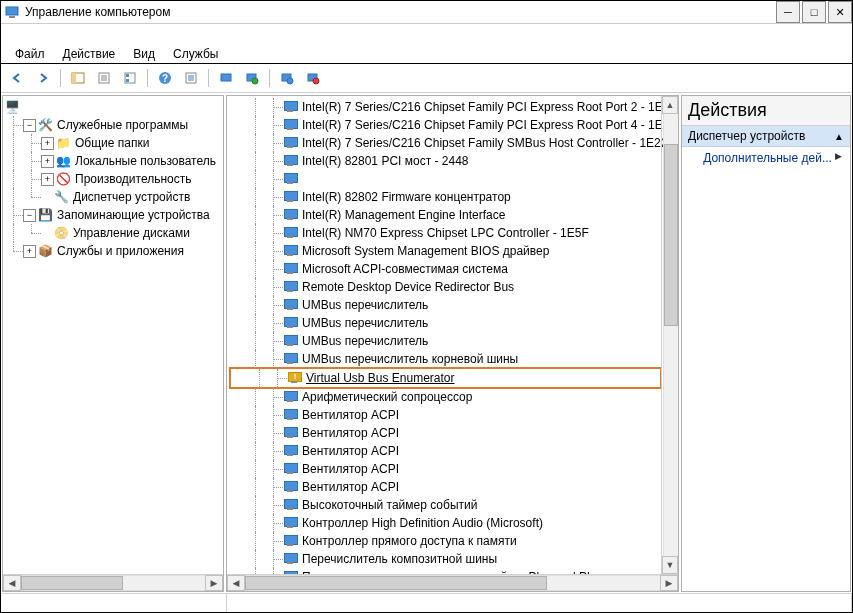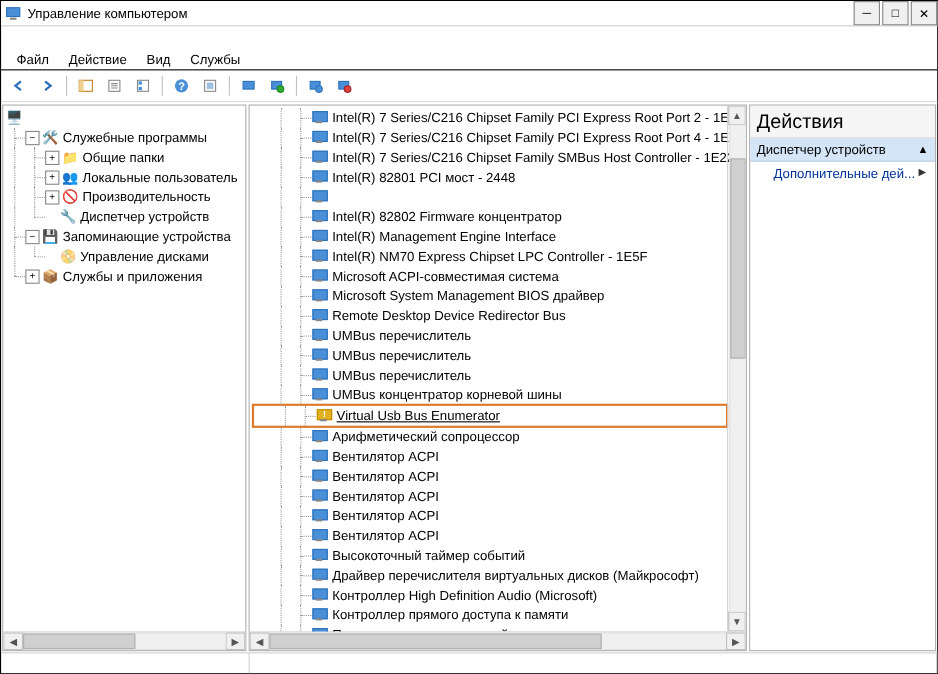--- a/index.html
+++ b/index.html
@@ -539,34 +539,34 @@
               <span class="dotted vert"></span>
               <span class="dotted"></span>
               <span class="dev-icon"></span>
               <span class="tree-label">Intel(R) NM70 Express Chipset LPC Controller - 1E5F</span>
             </div>
             <div class="tree-item">
               <span class="indent"></span>
               <span class="dotted vert"></span>
               <span class="dotted"></span>
               <span class="dev-icon"></span>
+              <span class="tree-label">Microsoft System Management BIOS драйвер</span>
+            </div>
+            <div class="tree-item">
+              <span class="indent"></span>
+              <span class="dotted vert"></span>
+              <span class="dotted"></span>
+              <span class="dev-icon"></span>
               <span class="tree-label">Microsoft ACPI-совместимая система</span>
             </div>
             <div class="tree-item">
               <span class="indent"></span>
               <span class="dotted vert"></span>
               <span class="dotted"></span>
               <span class="dev-icon"></span>
-              <span class="tree-label">Microsoft System Management BIOS драйвер</span>
-            </div>
-            <div class="tree-item">
-              <span class="indent"></span>
-              <span class="dotted vert"></span>
-              <span class="dotted"></span>
-              <span class="dev-icon"></span>
               <span class="tree-label">Remote Desktop Device Redirector Bus</span>
             </div>
             <div class="tree-item">
               <span class="indent"></span>
               <span class="dotted vert"></span>
               <span class="dotted"></span>
               <span class="dev-icon"></span>
               <span class="tree-label">UMBus перечислитель</span>
             </div>
             <div class="tree-item">
@@ -581,21 +581,21 @@
               <span class="dotted vert"></span>
               <span class="dotted"></span>
               <span class="dev-icon"></span>
               <span class="tree-label">UMBus перечислитель</span>
             </div>
             <div class="tree-item">
               <span class="indent"></span>
               <span class="dotted vert"></span>
               <span class="dotted"></span>
               <span class="dev-icon"></span>
-              <span class="tree-label">UMBus концентратор корневой шины</span>
+              <span class="tree-label">UMBus перечислитель корневой шины</span>
             </div>
             <div class="highlight-box">
               <div class="tree-item">
                 <span class="indent"></span>
                 <span class="dotted vert"></span>
                 <span class="dotted"></span>
                 <span class="dev-icon warn"></span>
                 <span class="tree-label">Virtual Usb Bus Enumerator</span>
               </div>
             </div>
@@ -646,27 +646,20 @@
               <span class="dotted vert"></span>
               <span class="dotted"></span>
               <span class="dev-icon"></span>
               <span class="tree-label">Высокоточный таймер событий</span>
             </div>
             <div class="tree-item">
               <span class="indent"></span>
               <span class="dotted vert"></span>
               <span class="dotted"></span>
               <span class="dev-icon"></span>
-              <span class="tree-label">Драйвер перечислителя виртуальных дисков (Майкрософт)</span>
-            </div>
-            <div class="tree-item">
-              <span class="indent"></span>
-              <span class="dotted vert"></span>
-              <span class="dotted"></span>
-              <span class="dev-icon"></span>
               <span class="tree-label">Контроллер High Definition Audio (Microsoft)</span>
             </div>
             <div class="tree-item">
               <span class="indent"></span>
               <span class="dotted vert"></span>
               <span class="dotted"></span>
               <span class="dev-icon"></span>
               <span class="tree-label">Контроллер прямого доступа к памяти</span>
             </div>
             <div class="tree-item">

